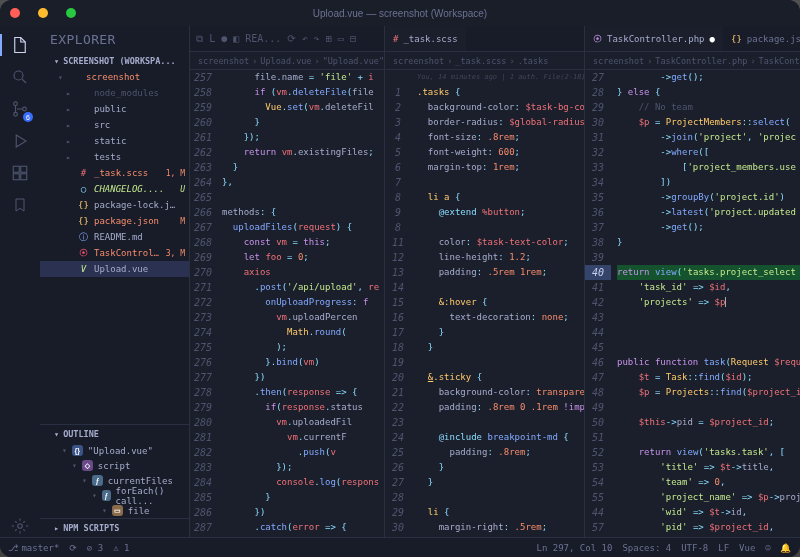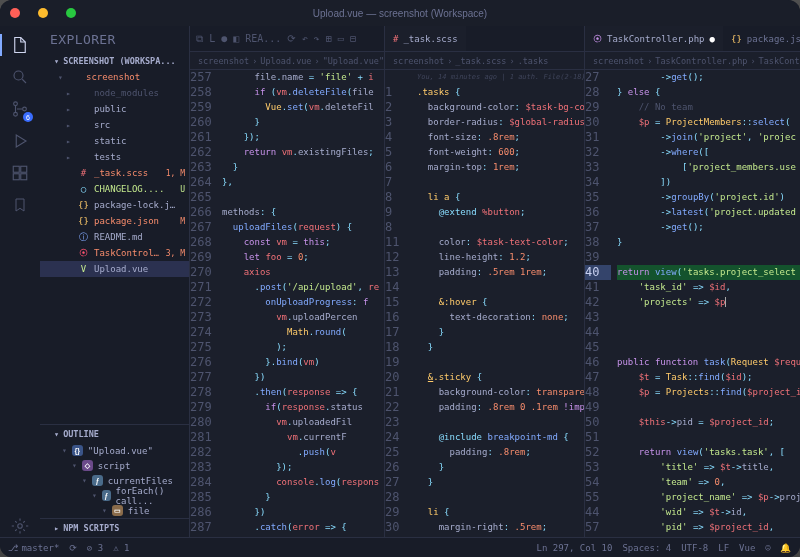--- a/index.html
+++ b/index.html
@@ -27,42 +27,42 @@
   .sbhead{padding:6px 10px;font-size:13px;letter-spacing:.4px;color:var(--text-dim);text-transform:uppercase;}
   .sbsub{padding:3px 6px 3px 14px;font-size:8.5px;font-weight:600;color:var(--text);display:flex;align-items:center;gap:4px;}
   .tree{flex:0 0 auto;}
   .trow{display:flex;align-items:center;height:16px;padding-left:18px;gap:5px;white-space:nowrap;overflow:hidden;cursor:pointer;}
   .trow .chev{width:7px;color:var(--text-mute);font-size:8px;}
   .trow .fi{width:11px;text-align:center;font-size:9px;}
   .trow.d1{padding-left:26px;}
   .trow .nm{flex:1;overflow:hidden;text-overflow:ellipsis;}
   .trow .st{font-size:8px;margin-right:4px;}
   .trow.sel{background:#2b3150;}
-  .c-dim{color:var(--text-mute);} .c-green{color:var(--green);} .c-orange{color:var(--orange);}
+  .c-dim{color:var(--text-mute);} .c-green{color:var(--green);font-style:italic;} .c-orange{color:var(--orange);}
   .c-yellow{color:var(--yellow);} .c-red{color:var(--red);} .c-accent{color:var(--accent);}
   .c-cyan{color:var(--cyan);} .c-pink{color:var(--pink);} .c-purple{color:var(--purple);} .c-text{color:var(--text);}
   .outline-wrap{margin-top:auto;}
   .sect{padding:4px 6px 4px 14px;font-size:8.5px;font-weight:600;color:var(--text);display:flex;align-items:center;gap:4px;border-top:1px solid var(--border);}
   .orow{display:flex;align-items:center;height:15px;padding-left:22px;gap:5px;font-size:9px;color:var(--text);}
   .orow.o1{padding-left:32px;}.orow.o2{padding-left:42px;}.orow.o3{padding-left:52px;}.orow.o4{padding-left:62px;}
   .osym{width:11px;height:11px;border-radius:3px;display:flex;align-items:center;justify-content:center;font-size:7px;font-family:sans-serif;font-weight:600;}
   .editors{flex:1;display:flex;min-width:0;}
   .pane{display:flex;flex-direction:column;min-width:0;border-right:1px solid var(--border);}
   .pane:last-child{border-right:none;}
   .p1{flex:0 0 195px;} .p2{flex:0 0 200px;} .p3{flex:1;}
   .tabbar{height:26px;background:var(--panel-dark);display:flex;align-items:center;border-bottom:1px solid var(--border);overflow:hidden;}
   .tabbar .actions{display:flex;align-items:center;gap:6px;padding:0 6px;color:var(--text-mute);}
   .tabbar .actions span{cursor:pointer;font-size:10px;}
   .tab{height:26px;display:flex;align-items:center;gap:5px;padding:0 8px;font-size:9px;color:var(--text-dim);background:var(--panel-dark);cursor:pointer;white-space:nowrap;}
   .tab.active{background:var(--bg);color:var(--text);}
   .tab .fi{font-size:9px;}
   .crumbs{height:18px;display:flex;align-items:center;padding:0 8px;font-size:8.5px;color:var(--text-mute);gap:3px;background:var(--bg);border-bottom:1px solid var(--border);overflow:hidden;white-space:nowrap;}
   .crumbs .sep{color:var(--text-mute);}
   .editor{flex:1;display:flex;min-height:0;overflow:hidden;background:var(--bg);}
-  .gutter{width:32px;text-align:left;padding-right:6px;color:var(--text-mute);font-size:12px;line-height:var(--rowh);flex-shrink:0;user-select:none;}
+  .gutter{width:32px;text-align:center;padding-right:6px;color:var(--text-mute);font-size:10px;line-height:var(--rowh);flex-shrink:0;user-select:none;font-style:italic;}
   .gutter div{height:var(--rowh);}
   .code{flex:1;font-size:var(--fs);line-height:var(--rowh);white-space:pre;overflow:hidden;color:var(--text);position:relative;}
   .code .l{height:var(--rowh);}
   .blame{font-size:7px;color:var(--text-mute);font-style:italic;opacity:.7;}
   .kw{color:var(--purple);} .str{color:var(--green);} .fn{color:var(--accent);}
   .num{color:var(--orange);} .var{color:var(--pink);} .prop{color:var(--text);}
   .op{color:var(--cyan);} .com{color:var(--text-mute);}
   .cls{color:var(--yellow);} .dir{color:var(--cyan);} .val{color:var(--orange);}
   .status{height:20px;background:var(--panel-dark);border-top:1px solid var(--border);display:flex;align-items:center;font-size:9px;color:var(--text-dim);padding:0 8px;gap:10px;font-family:-apple-system,sans-serif;}
   .status .sp{flex:1;}

